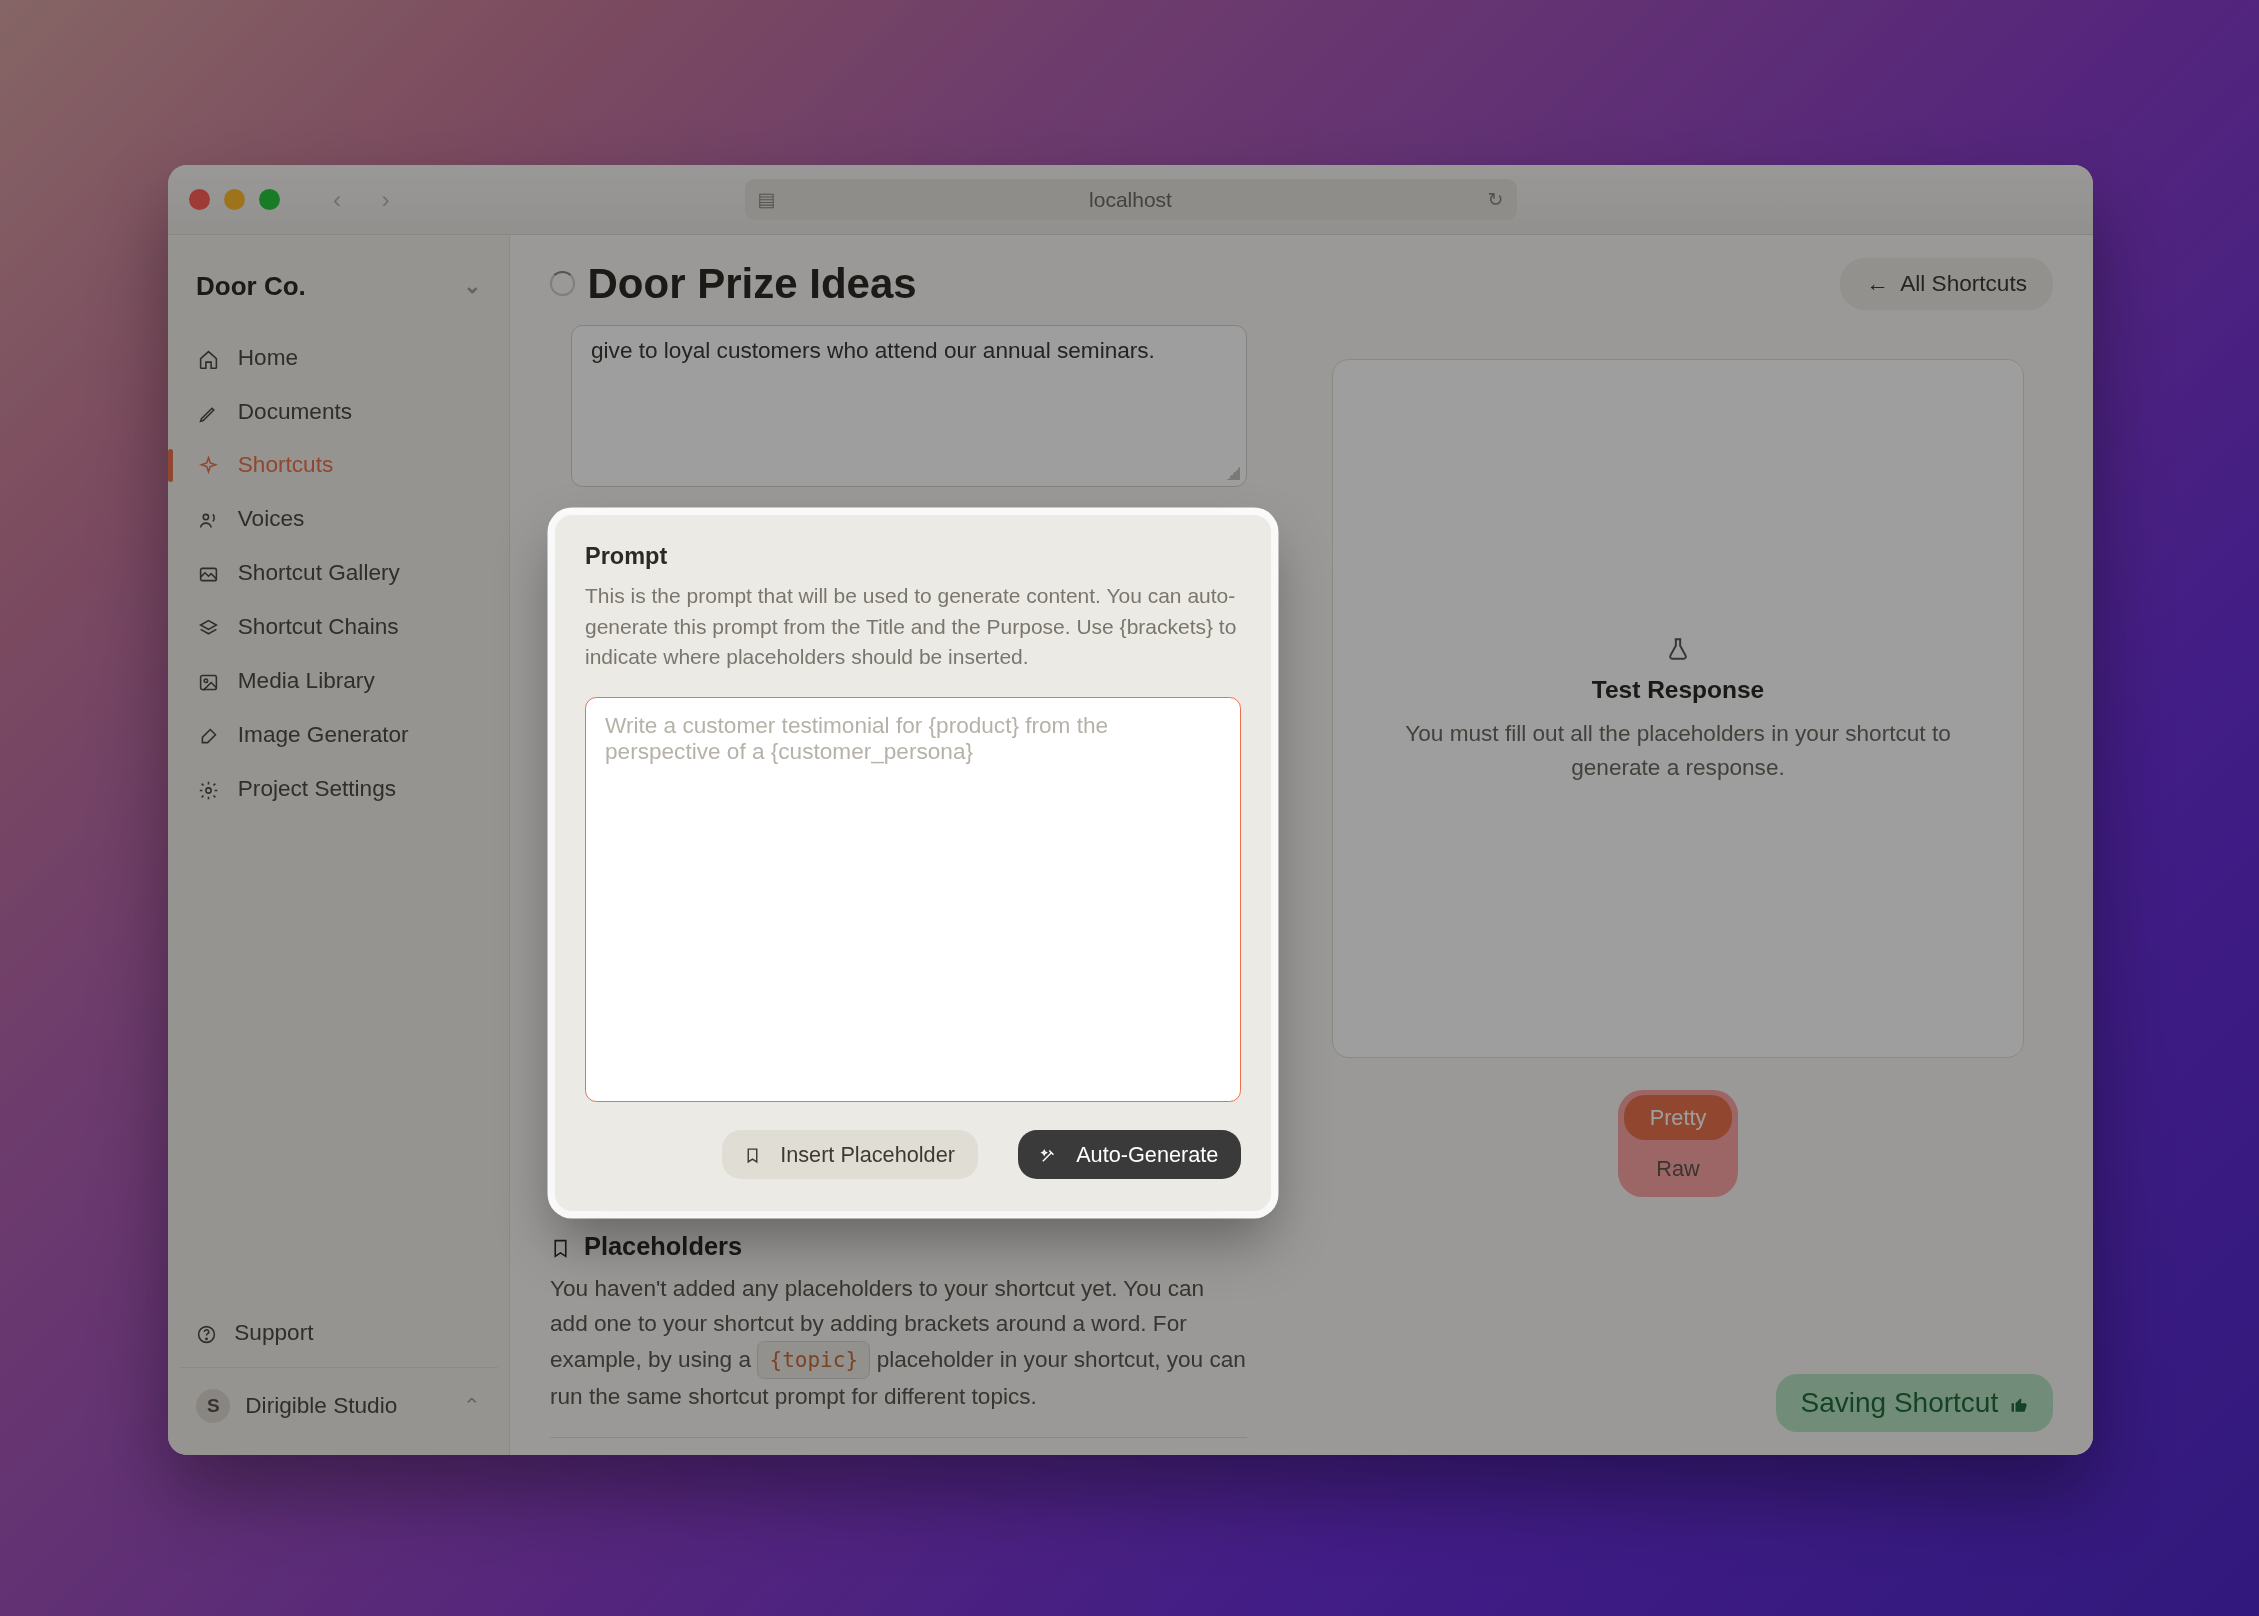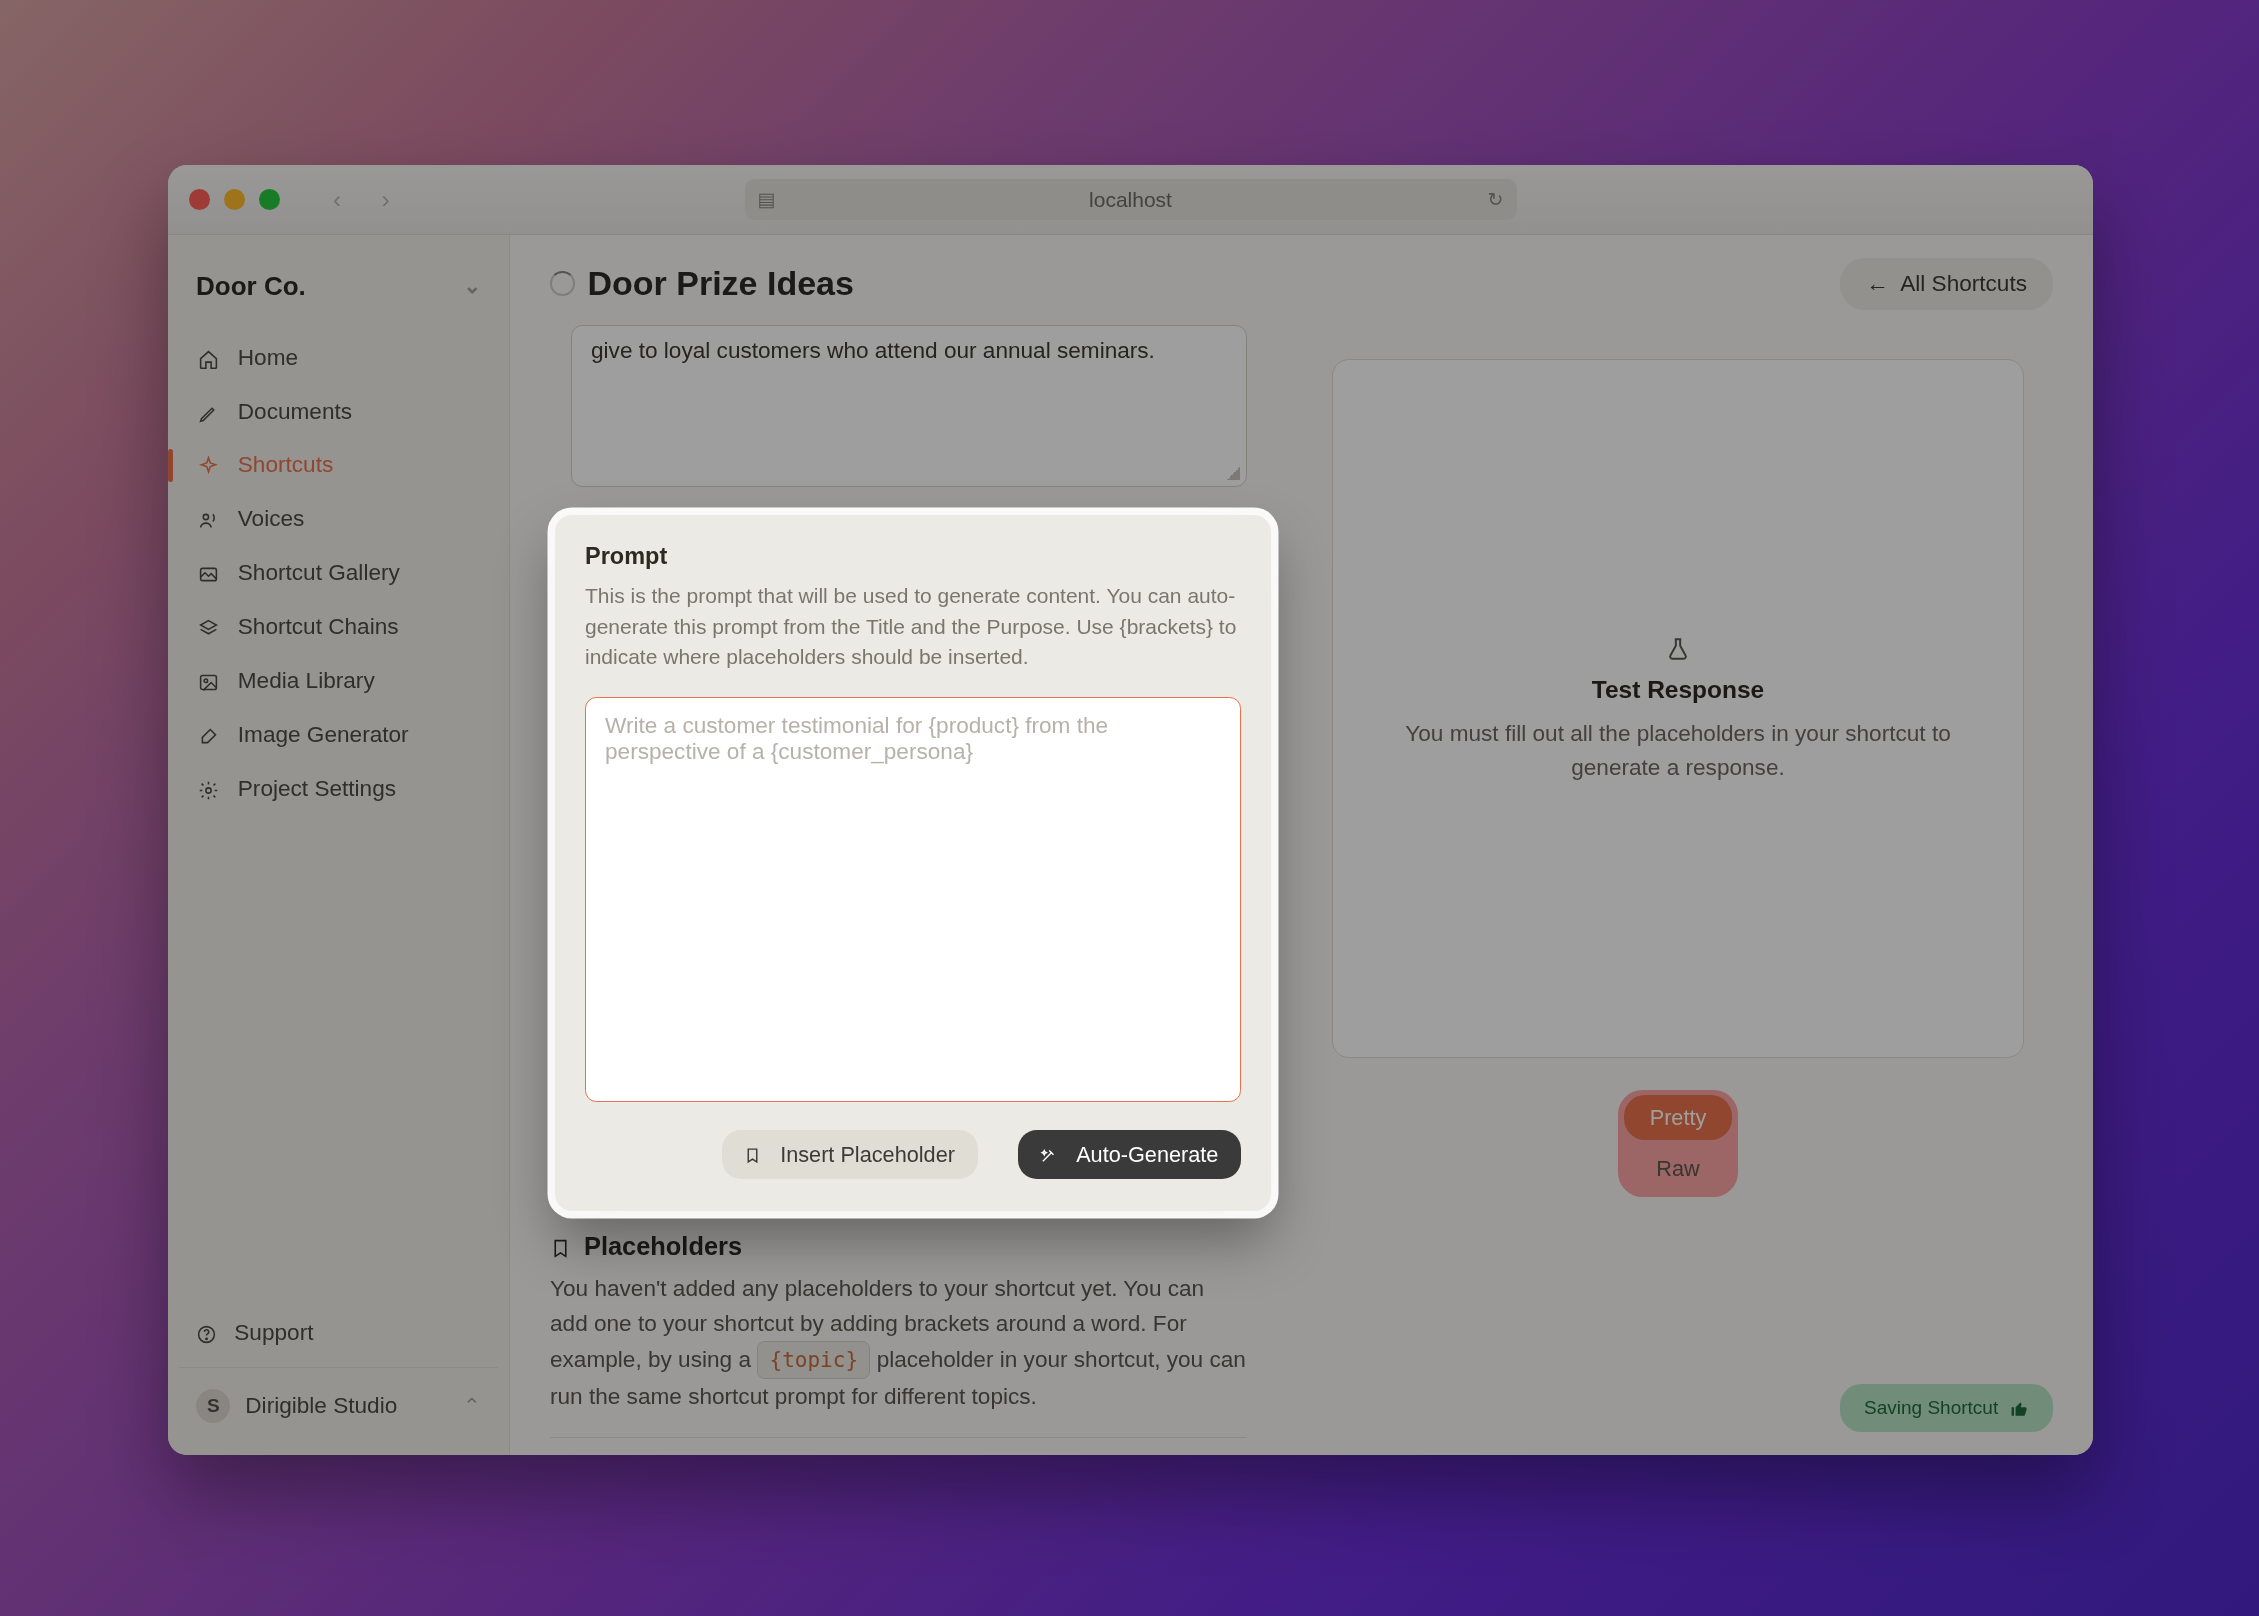--- a/index.html
+++ b/index.html
@@ -104,21 +104,21 @@
   }
   .studio-row .chev-up { margin-left:auto; color:#a5a29b; font-size:21px; }
 
   
   .main { flex:1; background:#f8f7f4; display:flex; flex-direction:column; overflow:hidden; position:relative; }
   .main-header {
     display:flex; align-items:center; justify-content:space-between;
     padding: 22.6px 40px 5.6px;
   }
   .main-header h1 {
-    font-size:34px; font-weight:700; color:#2d2a24;
+    font-size:42px; font-weight:700; color:#2d2a24;
     display:flex; align-items:center; gap:13px;
   }
   .spinner { width:24.5px; height:24.5px; border:2.8px solid #cfccc4; border-top-color:#888; border-radius:50%; }
   .all-shortcuts-btn {
     background:#eceae4; border:none; border-radius:24.5px;
     padding: 13px 26px; font-size:22.6px; color:#3d3a34;
     display:flex; align-items:center; gap:11.3px;
   }
 
   .main-columns { flex:1; display:flex; gap: 56px; padding: 9.4px 40px 0; overflow:hidden; }
@@ -191,21 +191,21 @@
   .seg-toggle button {
     border:none; background:transparent; padding:9.4px 26px;
     font-size:21.7px; border-radius:21px; color:#5b574e;
   }
   .seg-toggle button.active { background:#e9724c; color:#fff; }
 
   .save-pill {
     position:absolute; right:40px; bottom:22.6px;
     background:#b9e3c6; color:#1f6b3a;
     border:none; border-radius:21px; padding:13px 24.5px;
-    font-size:19px; display:flex; align-items:center; gap:11.3px;
+    font-size:28px; display:flex; align-items:center; gap:11.3px;
   }
 
   
   .prompt-card-focus {
     position: absolute;
     left: 555px;   
     top: 515px;
     width: 716px;
     background:#eceae4; border-radius:17px;
     padding: 28px 30px 32px;

